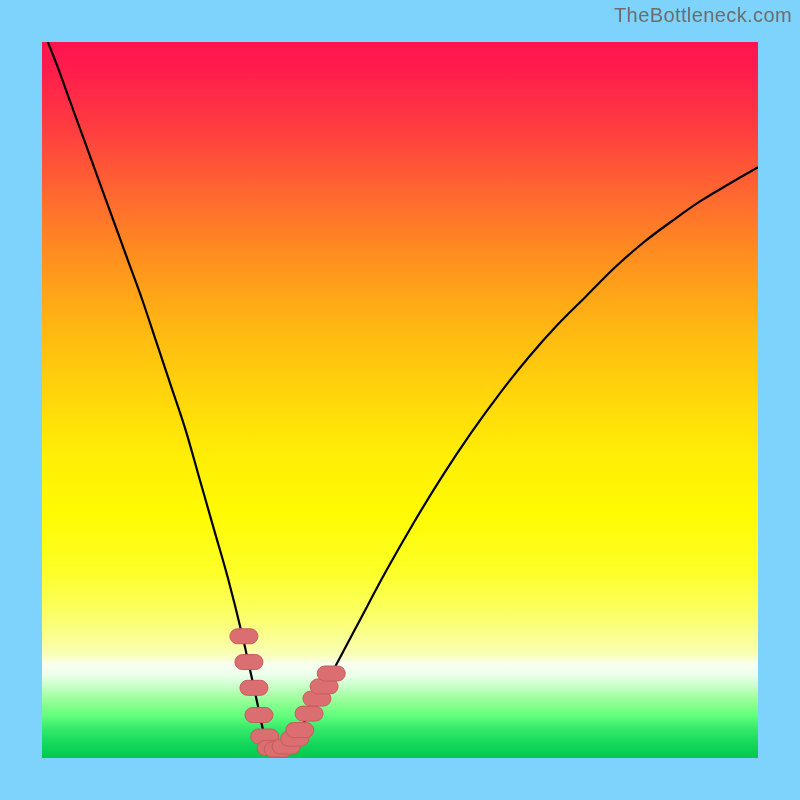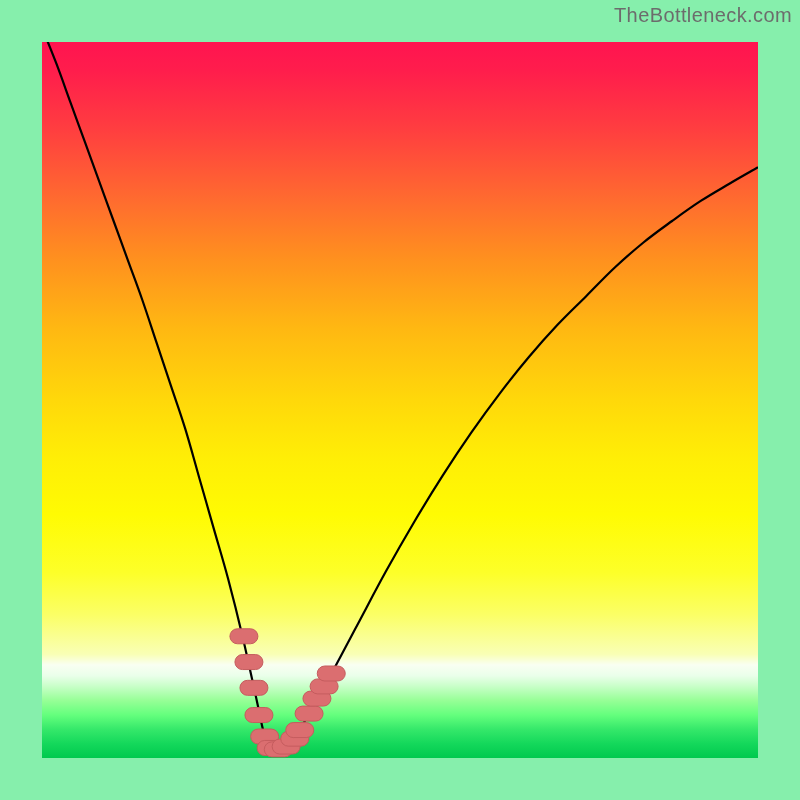--- a/index.html
+++ b/index.html
@@ -10,21 +10,21 @@
     background: #000;
     overflow: hidden;
     font-family: Arial, Helvetica, sans-serif;
   }
   .frame {
     position: absolute;
     left: 0;
     top: 0;
     width: 800px;
     height: 800px;
-    background: #86efac;
+    background: #7dd3fc;
   }
   .plot {
     position: absolute;
     left: 42px;
     top: 42px;
     width: 716px;
     height: 716px;
     overflow: hidden;
   }
   .gradient {

